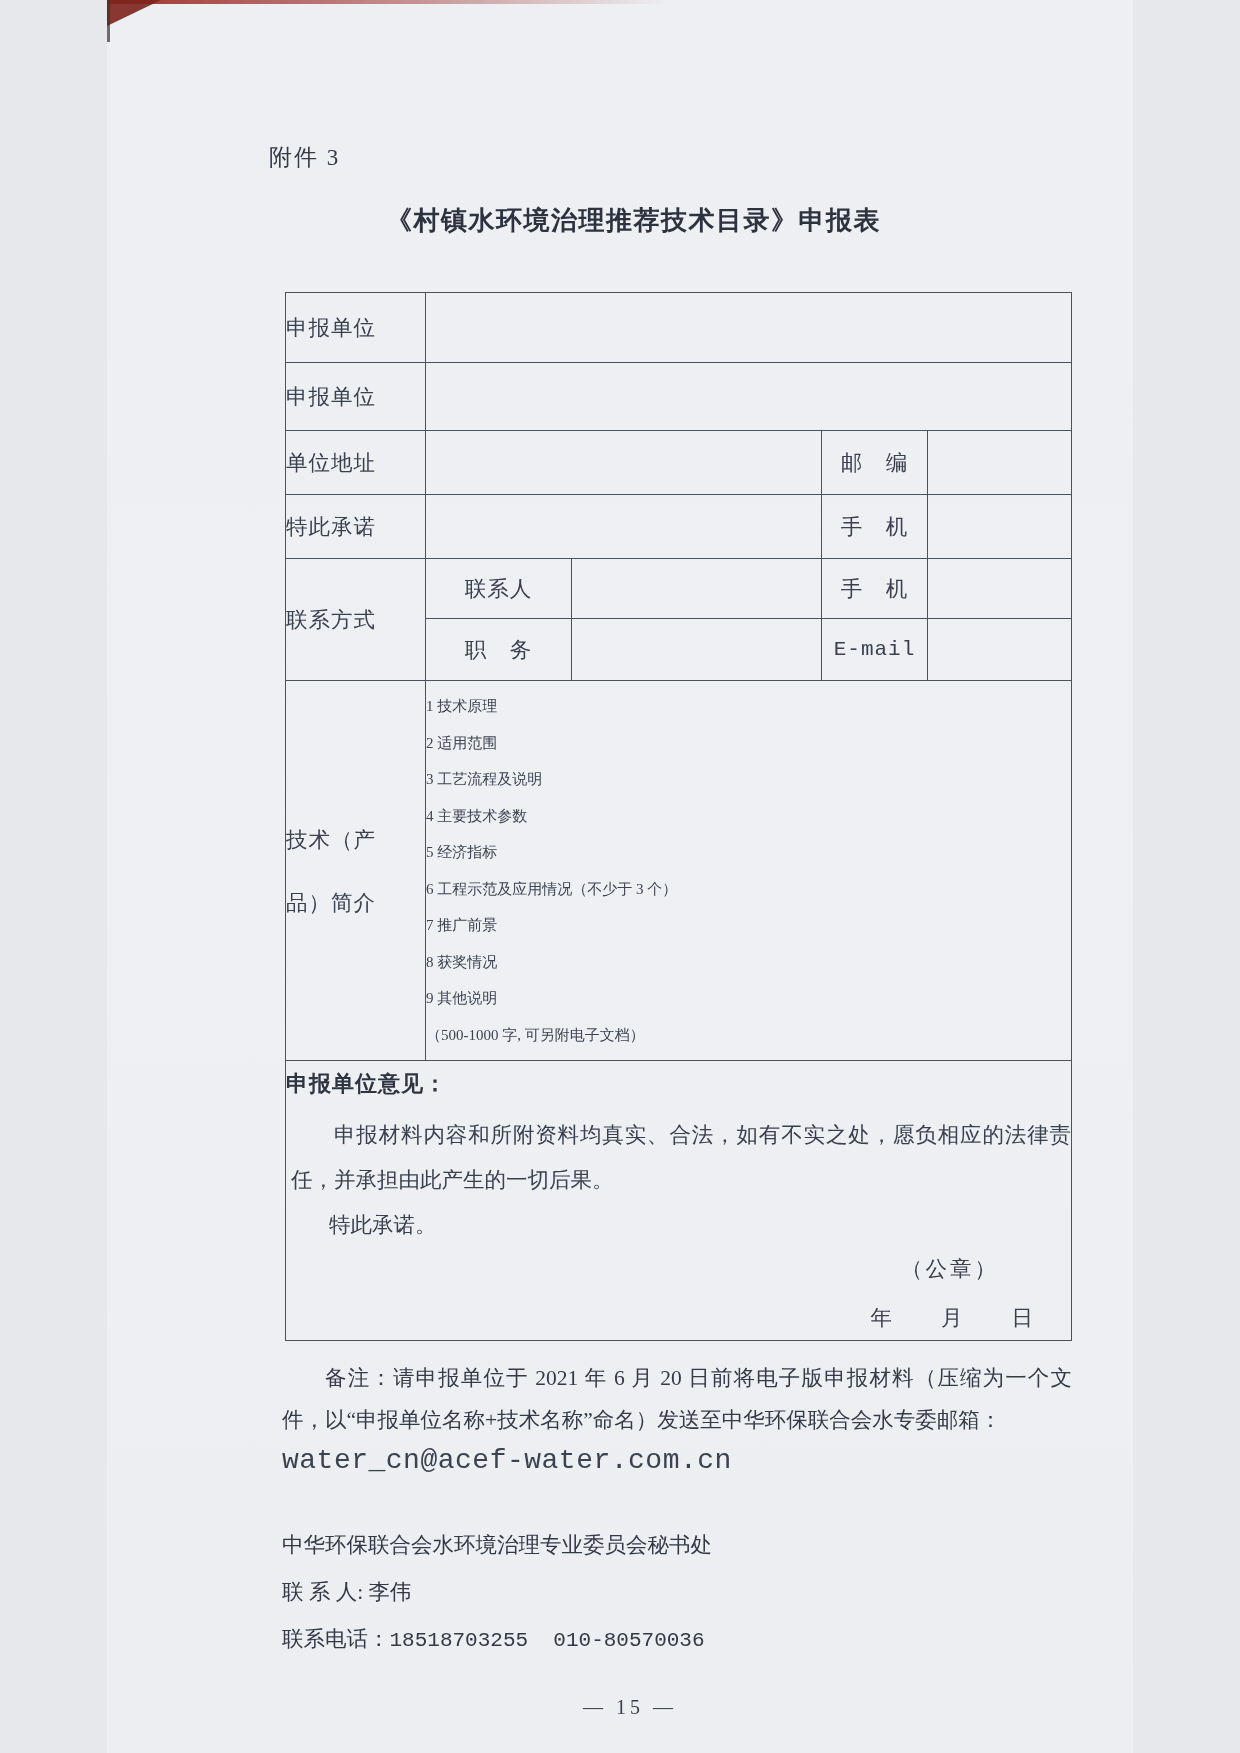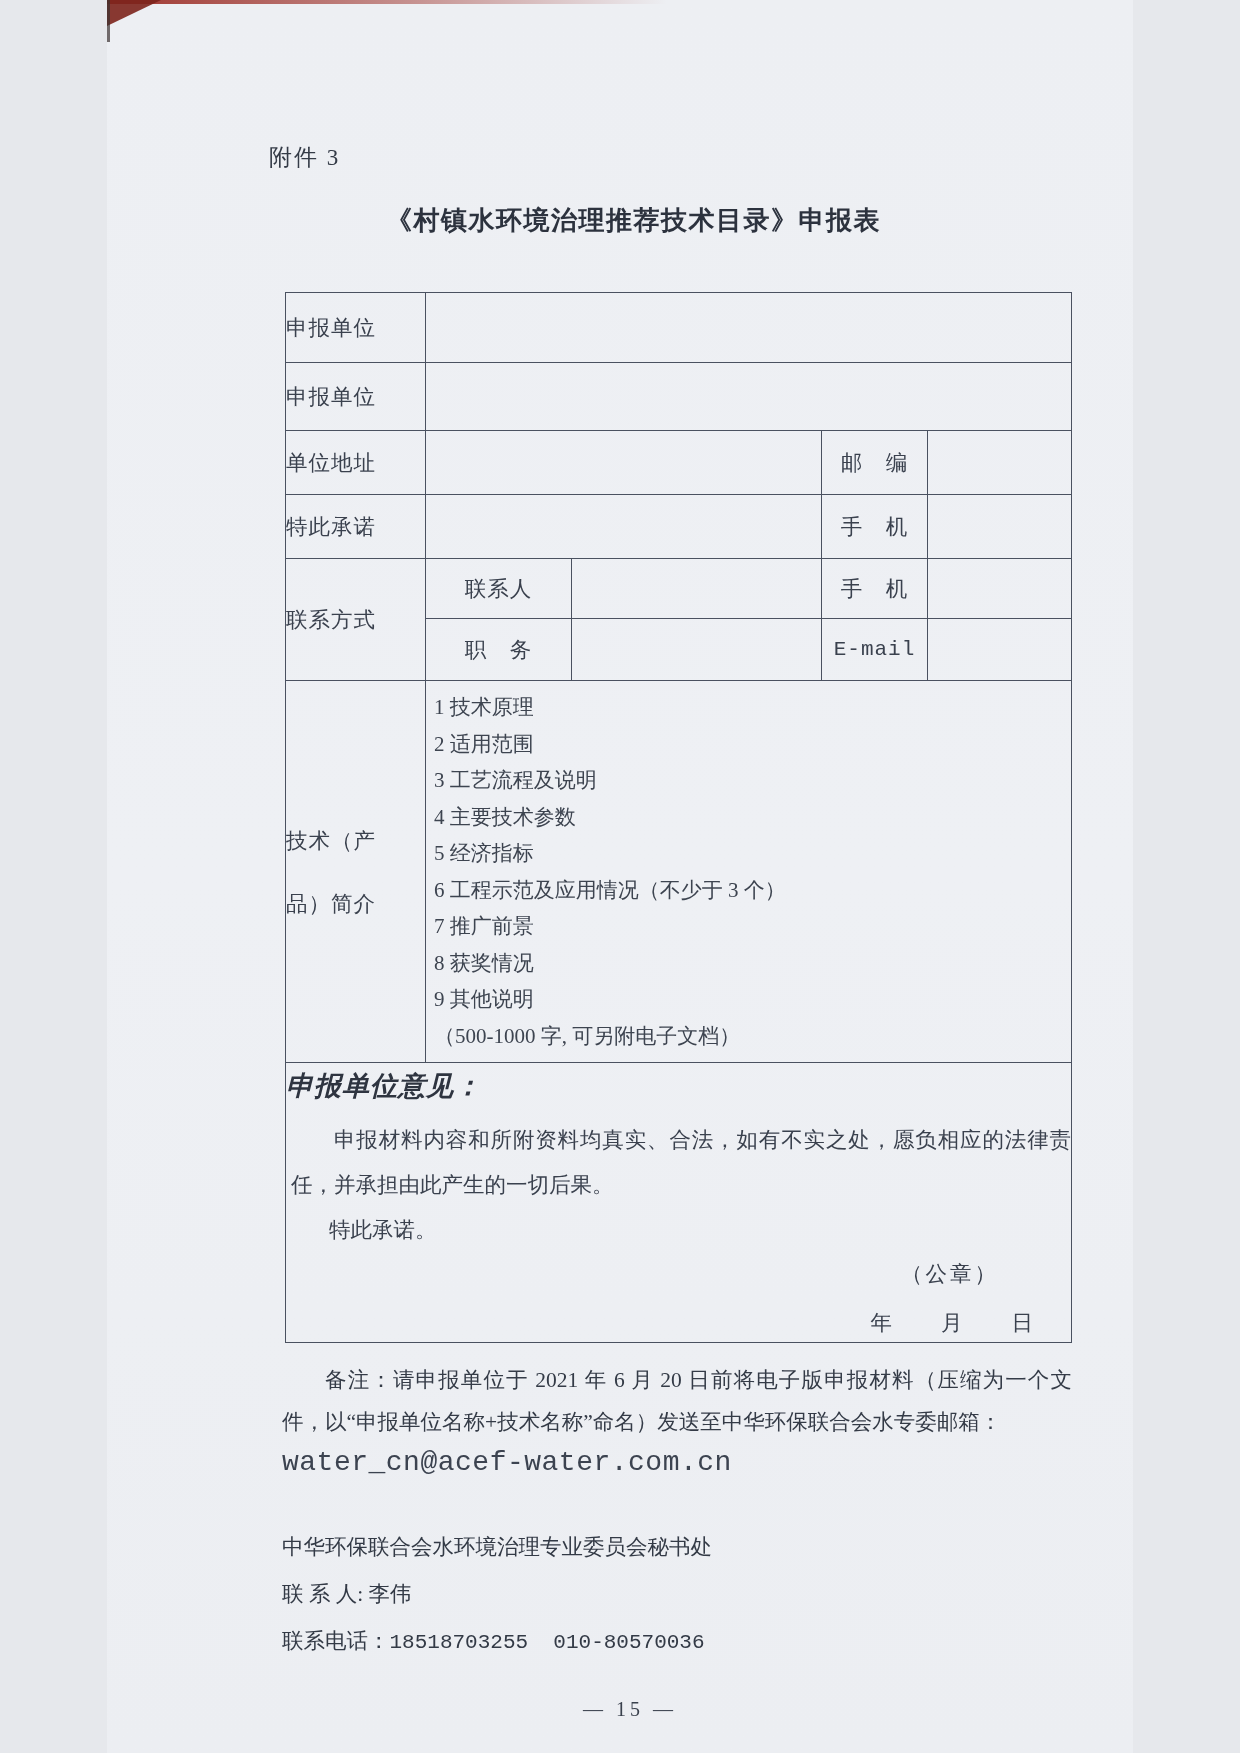--- a/index.html
+++ b/index.html
@@ -25,23 +25,23 @@
   table.form-table td { border:1.5px solid #4a5160; padding:0; vertical-align:middle; }
   .r-tall70 { height:70px; } .r-tall68 { height:68px; } .r-tall64 { height:64px;padding-left:44px; }
   .r-tall60 { height:60px; } .r-tall62 { height:62px; }
   .r-intro { height:380px; } .r-opinion { height:280px; }
   td.lbl { padding-left:20px; letter-spacing:1px; }
   td.sublbl { text-align:center; letter-spacing:1px; }
   td.smallhdr { text-align:center; letter-spacing:1px; }
   td.intro-lbl { padding-left:16px; }
   .intro-lbl-inner { display:flex; flex-direction:column; gap:34px; letter-spacing:1px; }
   td.intro-cell { vertical-align:middle; padding:12px 8px 12px 14px; }
-  .intro-list { list-style:none; margin:8px; padding:0; font-size:21px; line-height:36.5px; color:#3d4450; }
+  .intro-list { list-style:none; margin:0; padding:0; font-size:15px; line-height:36.5px; color:#3d4450; }
   td.opinion-cell { vertical-align:top; padding:18px 18px 10px 18px; }
-  .opinion-heading { font-weight:bold; font-size:27px; letter-spacing:1px; color:#2e3440;font-style:italic; }
+  .opinion-heading { font-weight:bold; font-size:22px; letter-spacing:1px; color:#2e3440; }
   .opinion-body { margin:14px 0 0 5px; text-indent:2em; text-align:justify; line-height:45px; }
   .opinion-promise { margin:0; text-indent:2em; line-height:45px; }
   .opinion-seal { margin-top:6px; text-align:right; padding-right:72px; letter-spacing:3px; }
   .opinion-date { margin-top:20px; text-align:right; padding-right:36px; letter-spacing:2px; white-space:pre; }
 
   .note { width:790px; margin:16px 0 0 175px; font-size:21.5px; line-height:42px;
     text-indent:2em; text-align:justify; color:#343b47; }
   .note-email { margin:4px 0 0 175px; font-family:Liberation Mono, monospace;
     font-size:28px; letter-spacing:.5px; color:#3c4350; }
 

